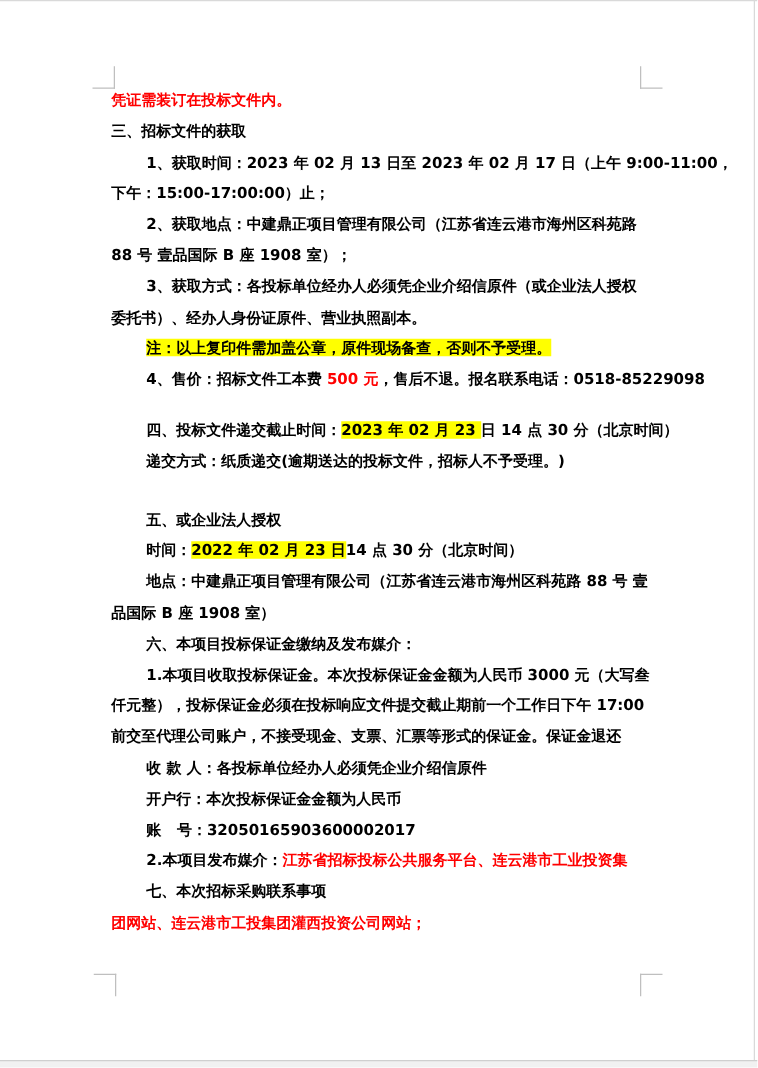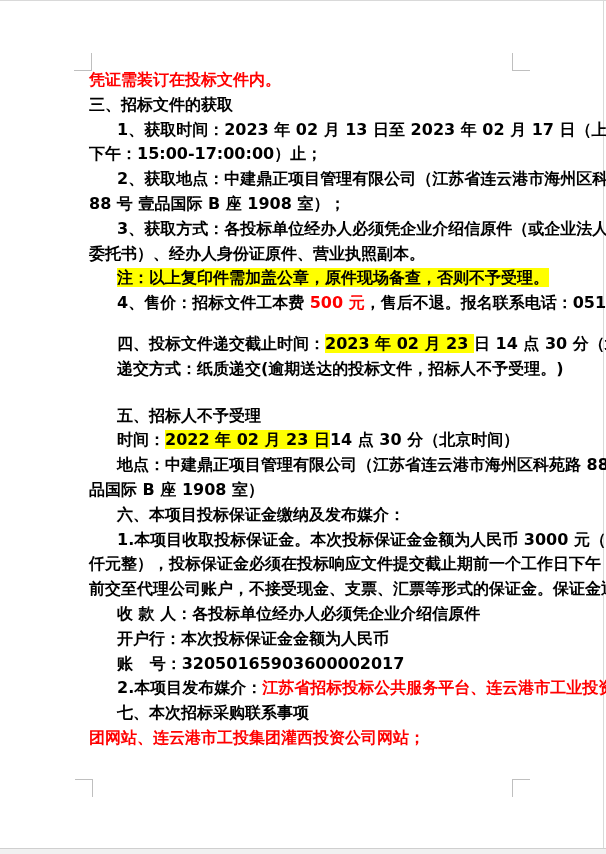--- a/index.html
+++ b/index.html
@@ -15,21 +15,21 @@
   .crop{position:absolute;width:17px;height:17px;pointer-events:none;}
   #crop-tl{left:74px;top:53px;border-right:1px solid var(--crop,#bfbfbf);border-bottom:1px solid var(--crop,#bfbfbf);}
   #crop-tr{left:512px;top:53px;border-left:1px solid var(--crop,#bfbfbf);border-bottom:1px solid var(--crop,#bfbfbf);}
   #crop-bl{left:75px;top:779px;border-right:1px solid var(--crop,#bfbfbf);border-top:1px solid var(--crop,#bfbfbf);}
   #crop-br{left:512px;top:779px;border-left:1px solid var(--crop,#bfbfbf);border-top:1px solid var(--crop,#bfbfbf);}
   .text-area{
     position:absolute;left:89px;top:68px;width:424px;
   }
   .line{
     height:24.8px;line-height:24.8px;white-space:pre;
-    font-size:16px;font-weight:700;color:var(--text,#000000);
+    font-size:12px;font-weight:700;color:var(--text,#000000);
     overflow:visible;
   }
   .line.indent{padding-left:28px;}
   .line.blank{height:16px;}
   .seg-red{color:var(--red,#ff0000);}
   .seg-hl{background:var(--hl,#ffff00);}
 </style>
 </head>
 <body style="--text: #000000; --red: #ff0000; --hl: #ffff00; --crop: #bfbfbf;">
 
@@ -50,21 +50,21 @@
     <div class="line indent"><span>2、获取地点：中建鼎正项目管理有限公司（江苏省连云港市海州区科苑路</span></div>
     <div class="line"><span>88 号 壹品国际 B 座 1908 室）；</span></div>
     <div class="line indent"><span>3、获取方式：各投标单位经办人必须凭企业介绍信原件（或企业法人授权</span></div>
     <div class="line"><span>委托书）、经办人身份证原件、营业执照副本。</span></div>
     <div class="line indent"><span class="seg-hl">注：以上复印件需加盖公章，原件现场备查，否则不予受理。</span></div>
     <div class="line indent"><span>4、售价：招标文件工本费 </span><span class="seg-red">500 元</span><span>，售后不退。报名联系电话：0518-85229098</span></div>
     <div class="line blank" style="height: 16px;"></div>
     <div class="line indent"><span>四、投标文件递交截止时间：</span><span class="seg-hl">2023 年 02 月 23 </span><span>日 14 点 30 分（北京时间）</span></div>
     <div class="line indent"><span>递交方式：纸质递交(逾期送达的投标文件，招标人不予受理。)</span></div>
     <div class="line blank" style="height: 22px;"></div>
-    <div class="line indent"><span>五、招标人不予受理</span></div>
+    <div class="line indent"><span>五、或企业法人授权</span></div>
     <div class="line indent"><span>时间：</span><span class="seg-hl">2022 年 02 月 23 日</span><span>14 点 30 分（北京时间）</span></div>
     <div class="line indent"><span>地点：中建鼎正项目管理有限公司（江苏省连云港市海州区科苑路 88 号 壹</span></div>
     <div class="line"><span>品国际 B 座 1908 室）</span></div>
     <div class="line indent"><span>六、本项目投标保证金缴纳及发布媒介：</span></div>
     <div class="line indent"><span>1.本项目收取投标保证金。本次投标保证金金额为人民币 3000 元（大写叁</span></div>
     <div class="line"><span>仟元整），投标保证金必须在投标响应文件提交截止期前一个工作日下午 17:00</span></div>
     <div class="line"><span>前交至代理公司账户，不接受现金、支票、汇票等形式的保证金。保证金退还</span></div>
     <div class="line indent"><span>收 款 人：各投标单位经办人必须凭企业介绍信原件</span></div>
     <div class="line indent"><span>开户行：本次投标保证金金额为人民币</span></div>
     <div class="line indent"><span>账   号：32050165903600002017</span></div>

